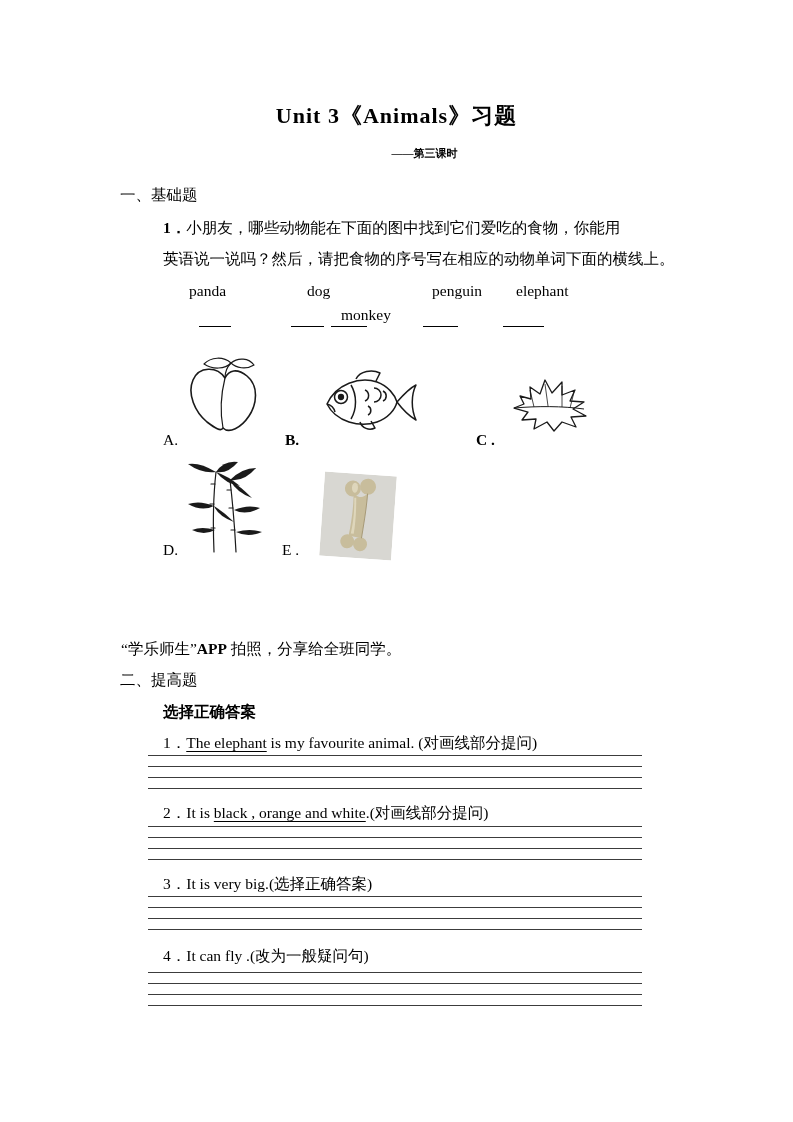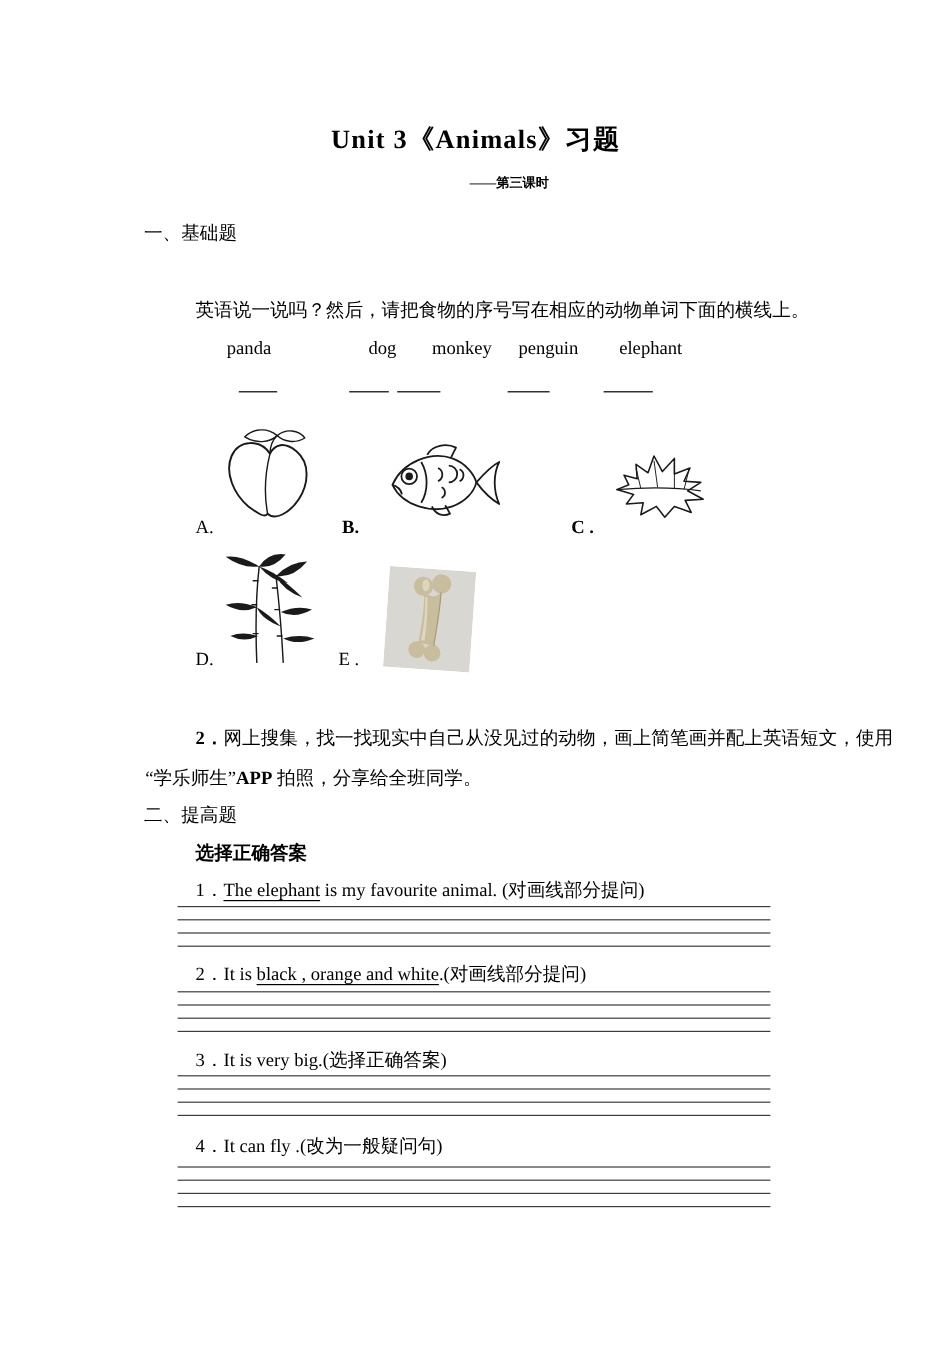--- a/index.html
+++ b/index.html
@@ -6,21 +6,21 @@
   .page{position:relative;width:793px;height:1122px;background:#fff;color:#000;
         font-family:"Liberation Serif","DejaVu Serif",serif;font-size:15.5px;line-height:1.3;overflow:hidden;}
   .abs{position:absolute;}
   .bold{font-weight:bold;}
   .title{top:102px;left:0;width:100%;text-align:center;font-size:22px;font-weight:bold;letter-spacing:1px;}
   .subtitle{top:146px;left:0;width:100%;text-align:center;font-size:11px;font-weight:bold;padding-left:28px;}
   .h-basic{top:185px;left:120px;}
   .q1l1{top:218px;left:163px;}
   .q1l2{top:249px;left:163px;}
   .word{top:281px;}
-  .w-panda{left:189px;}.w-dog{left:307px;}.w-monkey{left:360px;}.w-penguin{left:432px;}.w-elephant{left:516px;}
+  .w-panda{left:189px;}.w-dog{left:307px;}.w-monkey{left:341px;margin-top:24px;}.w-penguin{left:432px;}.w-elephant{left:516px;}
   .blank{top:318px;height:8px;border-bottom:1px solid #000;}
   .bl1{left:199px;width:32px;}.bl2{left:291px;width:33px;}.bl3{left:331px;width:36px;}.bl4{left:423px;width:35px;}.bl5{left:503px;width:41px;}
   .pic-peach{top:354px;left:183px;}
   .pic-fish{top:364px;left:320px;}
   .pic-leaf{top:374px;left:510px;}
   .pic-bamboo{top:458px;left:180px;}
   .pic-bone{top:474px;left:322px;transform:rotate(4deg);}
   .lab-a{top:430px;left:163px;}
   .lab-b{top:430px;left:285px;font-weight:bold;}
   .lab-c{top:430px;left:476px;font-weight:bold;}
@@ -43,20 +43,21 @@
 </head>
 <body>
 
 <div class="page">
 
   <div class="abs title">Unit 3《Animals》习题</div>
   <div class="abs subtitle">——第三课时</div>
 
   <div class="abs h-basic">一、基础题</div>
 
+  <div class="abs q1l1"><span class="bold">1．</span><span>小朋友，哪些动物能在下面的图中找到它们爱吃的食物，你能用</span></div>
   <div class="abs q1l2">英语说一说吗？然后，请把食物的序号写在相应的动物单词下面的横线上。</div>
 
   <span class="abs word w-panda">panda</span>
   <span class="abs word w-dog">dog</span>
   <span class="abs word w-monkey">monkey</span>
   <span class="abs word w-penguin">penguin</span>
   <span class="abs word w-elephant">elephant</span>
 
   <div class="abs blank bl1"></div>
   <div class="abs blank bl2"></div>
@@ -146,21 +147,20 @@
         <ellipse cx="31" cy="14" rx="3" ry="5"></ellipse>
         <path d="M33 24 C 34 38 34 50 33 60 L 30 60 C 32 48 32 34 31 24 Z"></path>
       </g>
       <path d="M44 19 C 44 36 42 52 41 64" fill="none" stroke="#a79a78" stroke-width="1"></path>
     </svg>
   </div>
 
   <span class="abs lab-d">D.</span>
   <span class="abs lab-e">E .</span>
 
-  <div class="abs q2l1"><span class="bold">2．</span><span>网上搜集，找一找现实中自己从没见过的动物，画上简笔画并配上英语短文，使用</span></div>
   <div class="abs q2l2"><span>“学乐师生”</span><span class="bold">APP</span><span> 拍照，分享给全班同学。</span></div>
 
   <div class="abs h-adv">二、提高题</div>
   <div class="abs instr">选择正确答案</div>
 
   <div class="abs aq1"><span>1．</span><span class="u">The elephant</span><span> is my favourite animal. (对画线部分提问)</span></div>
   <div class="abs answer-lines g1">
     <div class="line"></div>
     <div class="line"></div>
     <div class="line"></div>

